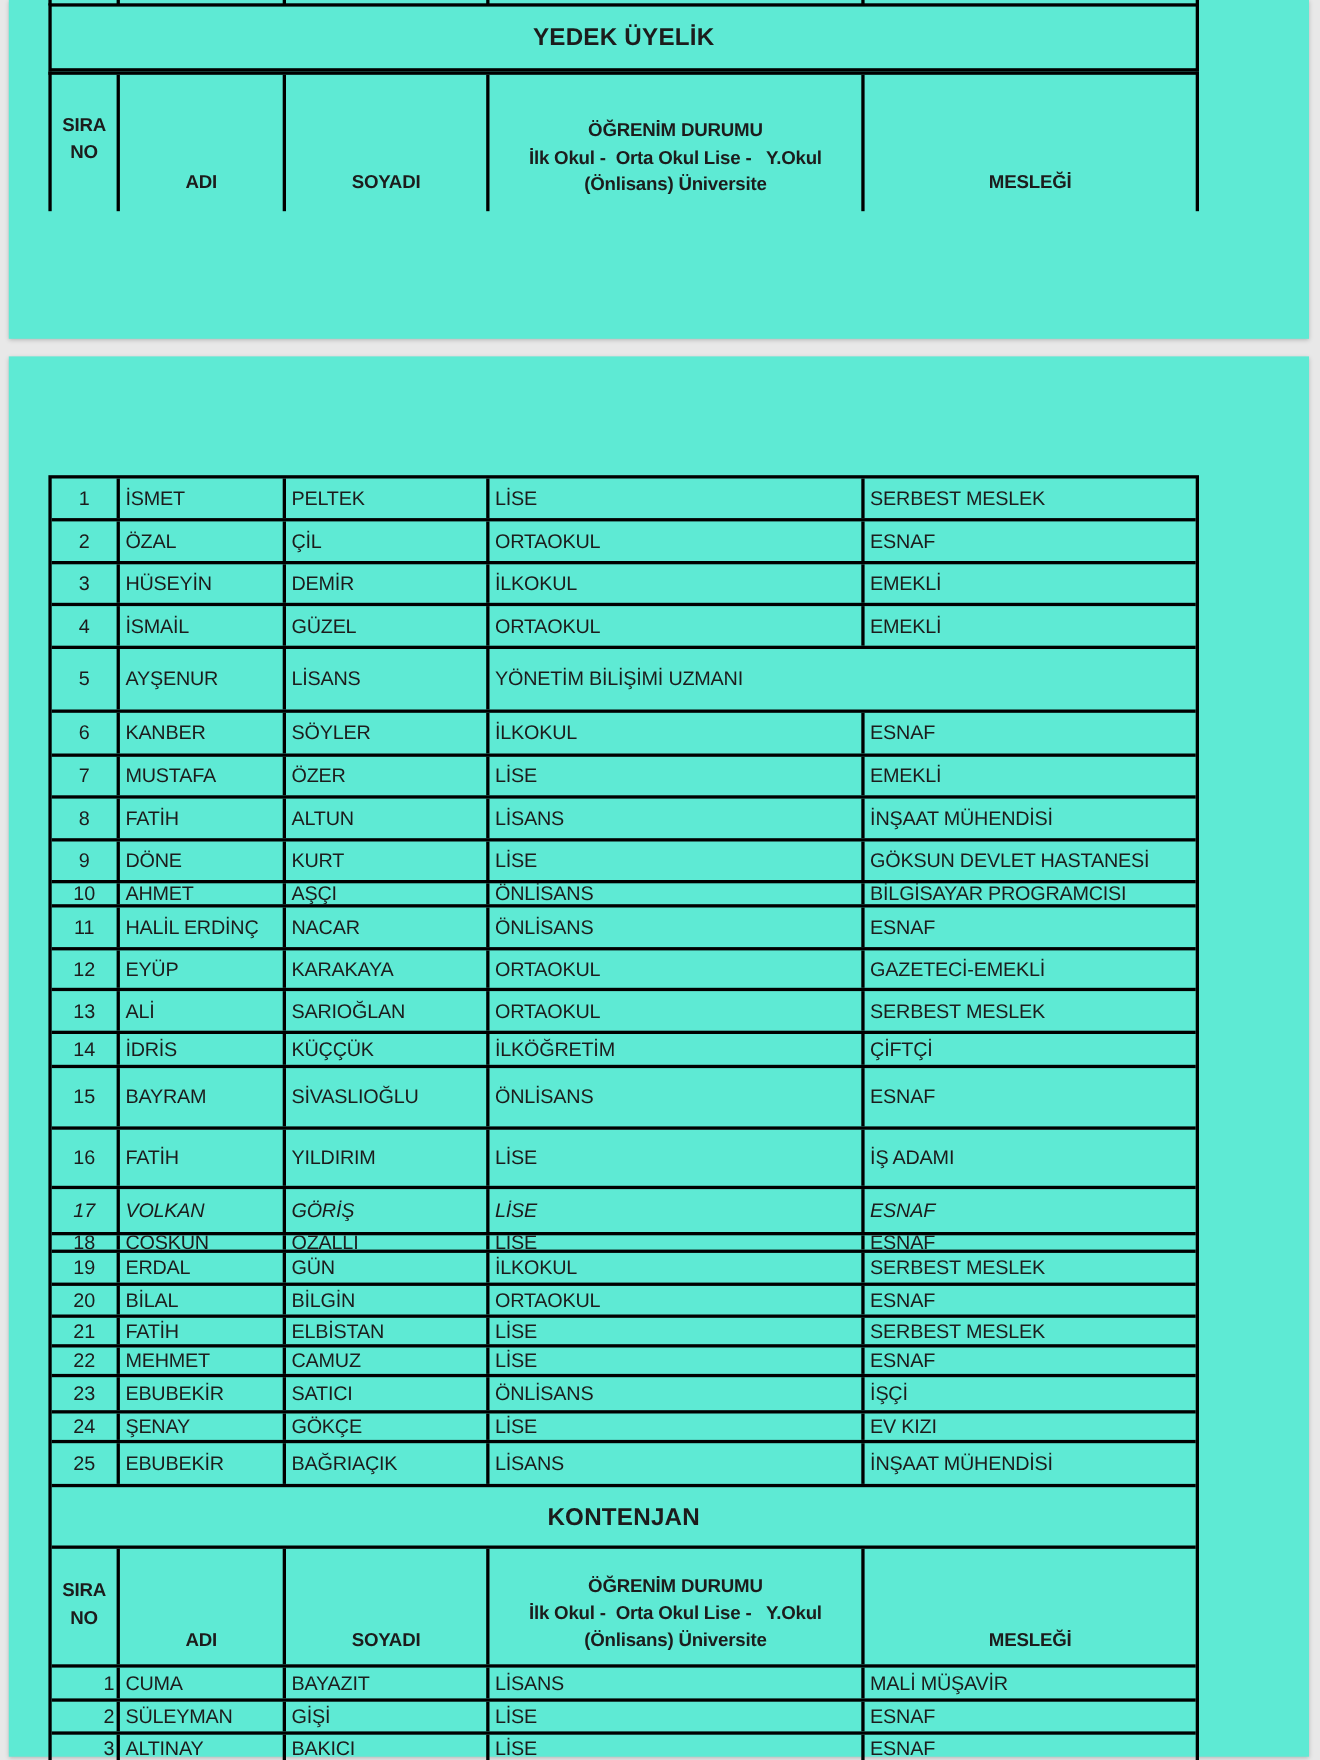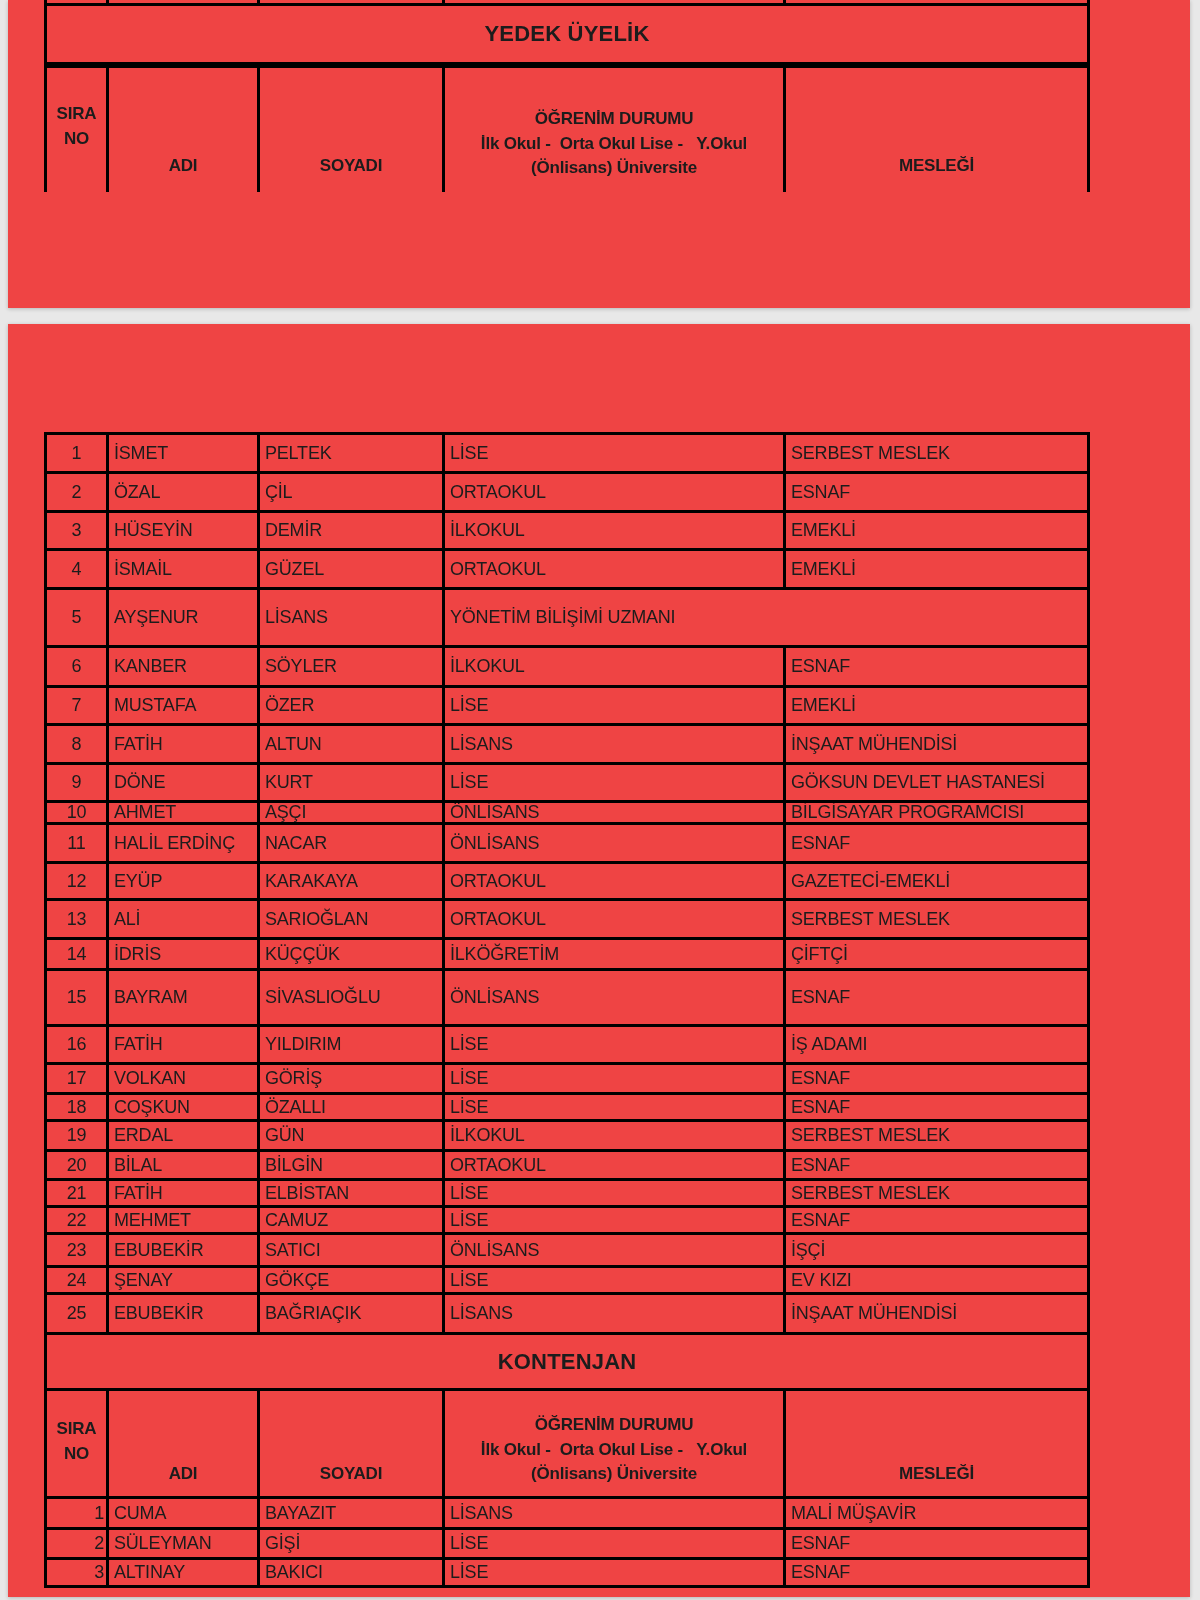--- a/index.html
+++ b/index.html
@@ -5,21 +5,21 @@
   html,body{margin:0;padding:0;}
   body{
     width:1200px;height:1600px;
     background:#e8e8e8;
     font-family:"Liberation Sans","DejaVu Sans",sans-serif;
     color:#1c1c1c;
     position:relative;
     overflow:hidden;
   }
   .page{
-    position:absolute;left:8px;width:1182px;background:#ef4444;
+    position:absolute;left:8px;width:1182px;background:#5eead4;
     box-shadow:0 1px 4px rgba(0,0,0,.22);
   }
   #page1{top:0;height:308px;}
   #page2{top:324px;height:1273px;}
 
   
   .stub-row{position:absolute;left:36px;top:0;width:1046px;height:5px;}
   .stub{position:absolute;top:0;width:3px;height:5px;background:#000;}
 
   
@@ -221,35 +221,35 @@
           <div class="tcell c-ogrenim">İLKÖĞRETİM</div>
           <div class="tcell c-meslegi">ÇİFTÇİ</div>
         </div>
         <div class="trow bt" style="height: 56px;">
           <div class="tcell c-no">15</div>
           <div class="tcell c-adi">BAYRAM</div>
           <div class="tcell c-soyadi">SİVASLIOĞLU</div>
           <div class="tcell c-ogrenim">ÖNLİSANS</div>
           <div class="tcell c-meslegi">ESNAF</div>
         </div>
-        <div class="trow bt" style="height: 38px;">
+        <div class="trow bt" style="height: 54px;">
           <div class="tcell c-no">16</div>
           <div class="tcell c-adi">FATİH</div>
           <div class="tcell c-soyadi">YILDIRIM</div>
           <div class="tcell c-ogrenim">LİSE</div>
           <div class="tcell c-meslegi">İŞ ADAMI</div>
         </div>
-        <div class="trow bt" style="height: 30px;">
+        <div class="trow bt" style="height: 42px; font-style: italic;">
           <div class="tcell c-no">17</div>
           <div class="tcell c-adi">VOLKAN</div>
           <div class="tcell c-soyadi">GÖRİŞ</div>
           <div class="tcell c-ogrenim">LİSE</div>
           <div class="tcell c-meslegi">ESNAF</div>
         </div>
-        <div class="trow bt" style="height: 27px;">
+        <div class="trow bt" style="height: 16px;">
           <div class="tcell c-no">18</div>
           <div class="tcell c-adi">COŞKUN</div>
           <div class="tcell c-soyadi">ÖZALLI</div>
           <div class="tcell c-ogrenim">LİSE</div>
           <div class="tcell c-meslegi">ESNAF</div>
         </div>
         <div class="trow bt" style="height: 30px;">
           <div class="tcell c-no">19</div>
           <div class="tcell c-adi">ERDAL</div>
           <div class="tcell c-soyadi">GÜN</div>

